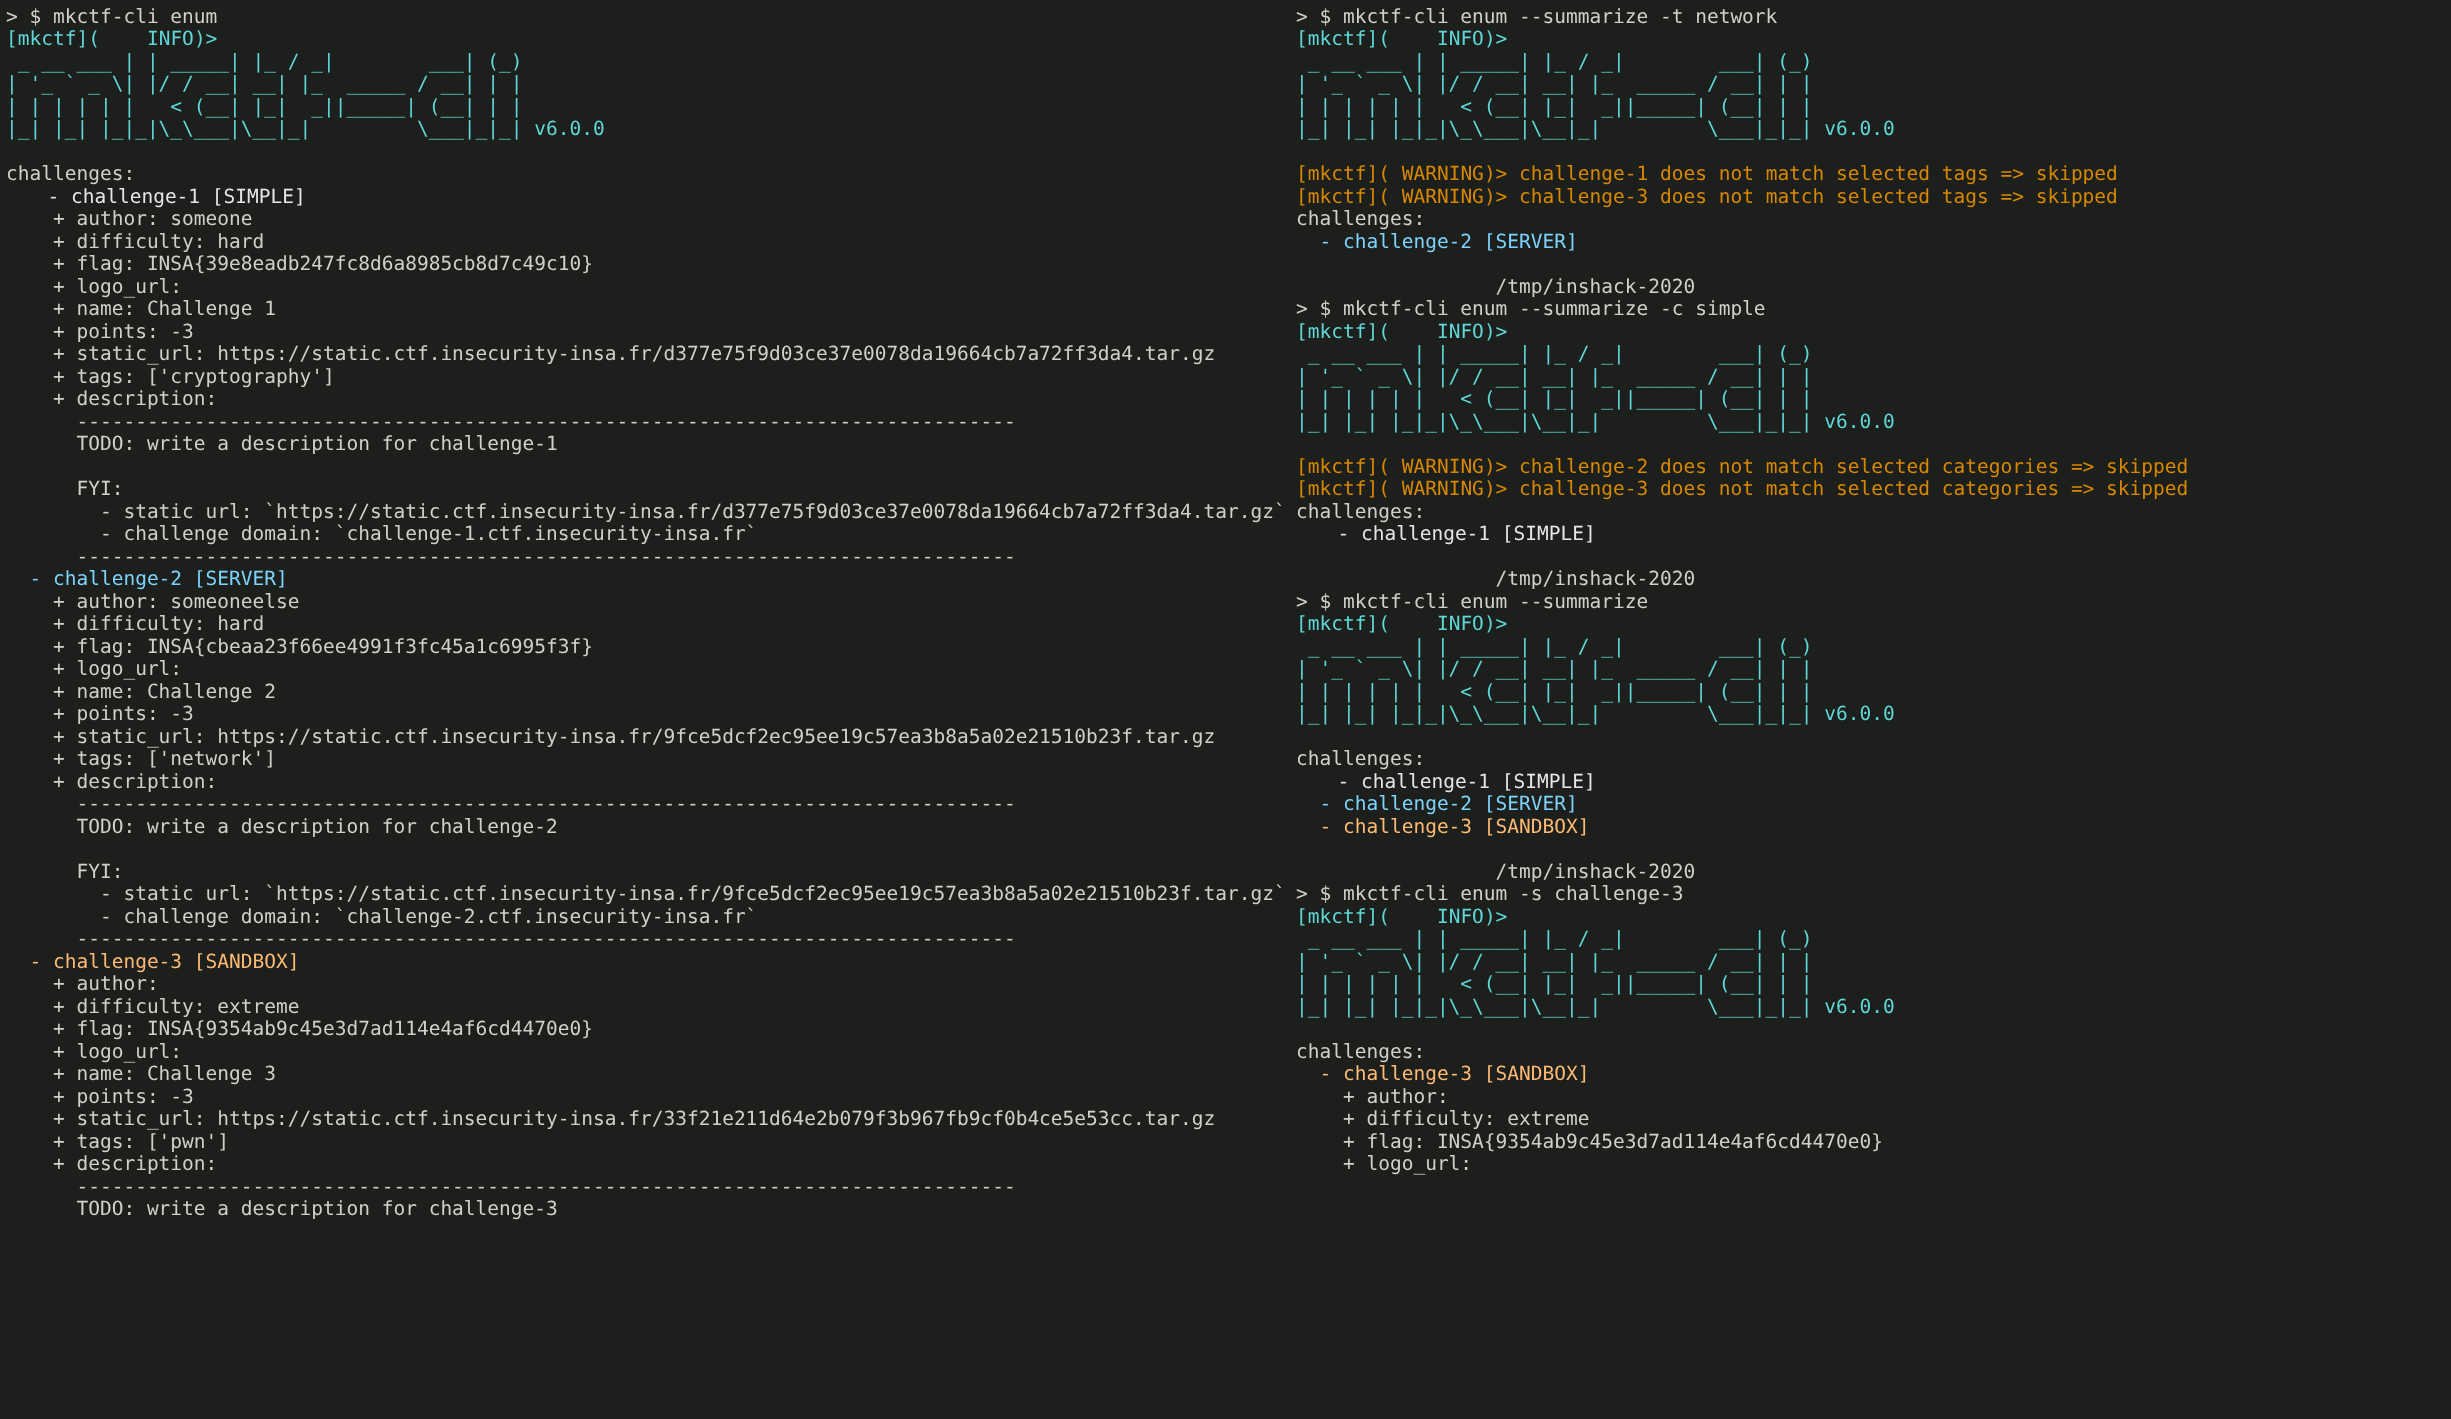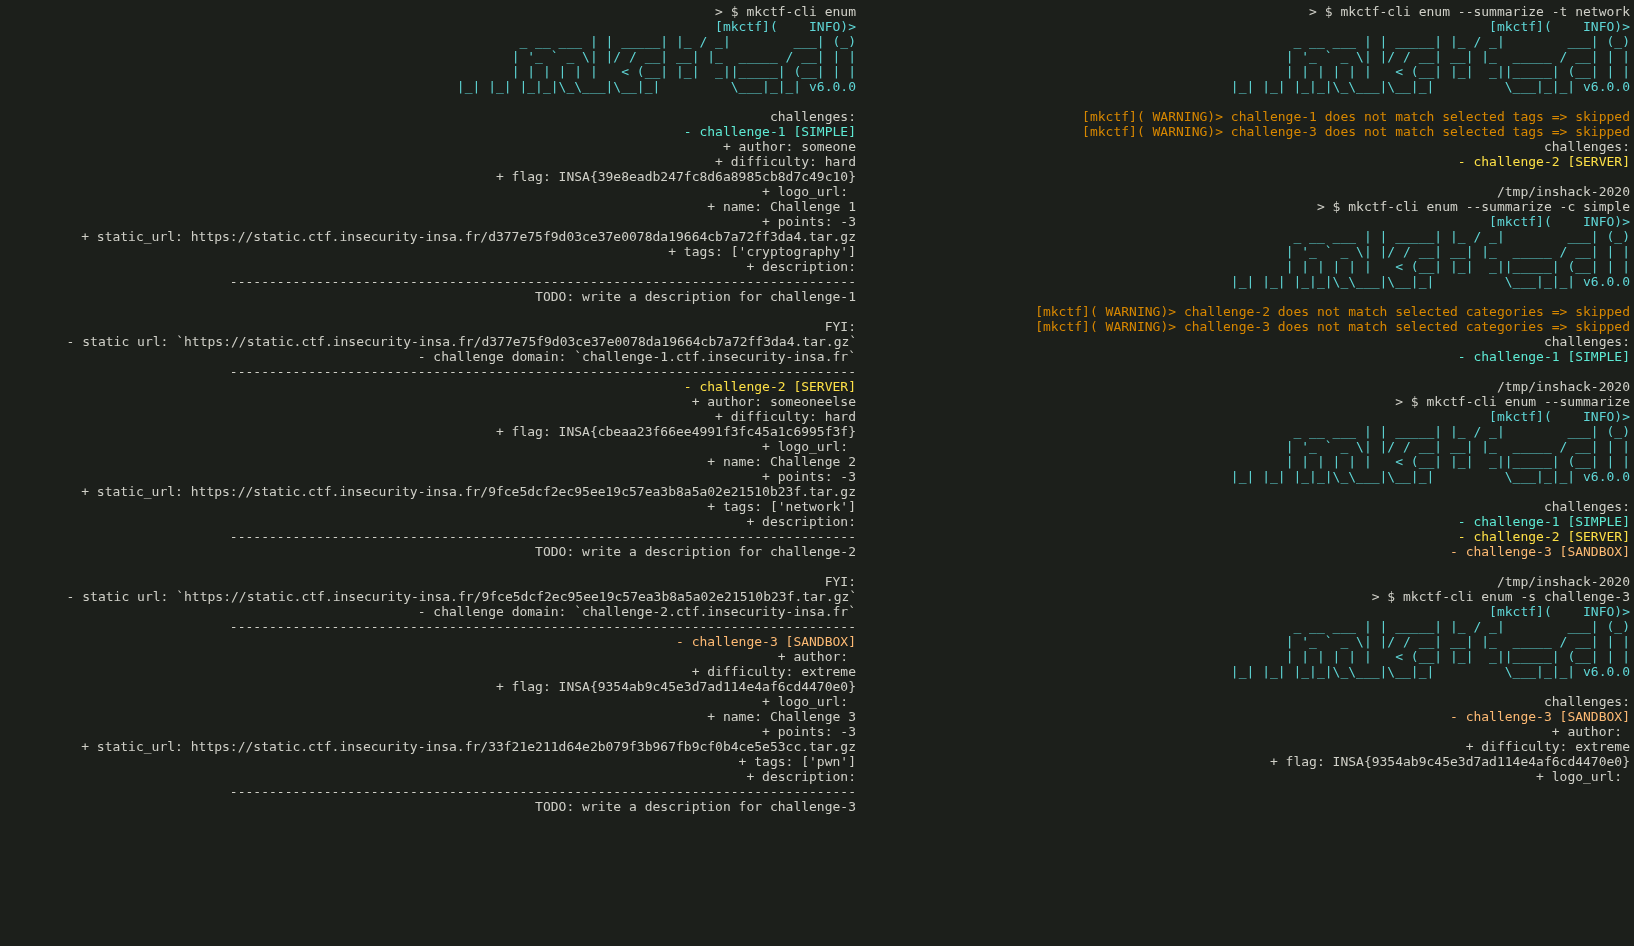--- a/index.html
+++ b/index.html
@@ -1,22 +1,22 @@
 <!DOCTYPE html>
 <html><head>
 <meta charset="utf-8">
 <style>
   html,body{margin:0;padding:0;background:#1c1f1b;font-family:Consolas,Menlo,'DejaVu Sans Mono',monospace;font-size:13px;line-height:15px;color:#d0d0c8;}
   .wrap{display:flex;width:1634px;height:946px;overflow:hidden;}
-  .pane{white-space:pre;font-family:inherit;padding:4px 4px;letter-spacing:0;text-align:right;}
+  .pane{white-space:pre;font-family:inherit;padding:4px 4px;letter-spacing:0;}
   .pane-left{width:852px;}
   .pane-right{flex:1;}
   .c-cyan{color:#5fd7d7;}
-  .c-green{color:#5eead4;}
-  .c-yellow{color:#fde047;}
+  .c-green{color:#e5e5e5;margin-left:12px;}
+  .c-yellow{color:#7dd3fc;}
   .c-magenta{color:#fdba74;}
   .c-orange{color:#d78700;}
   .c-white{color:#d0d0c8;}
 </style>
 </head>
 <body>
 
 <div class="wrap">
   <div class="pane pane-left" id="pane-left"><span class="c-white">&gt; $ mkctf-cli enum</span>
 <span class="c-cyan">[mkctf](</span><span class="c-cyan">    INFO</span><span class="c-cyan">)&gt;</span>

